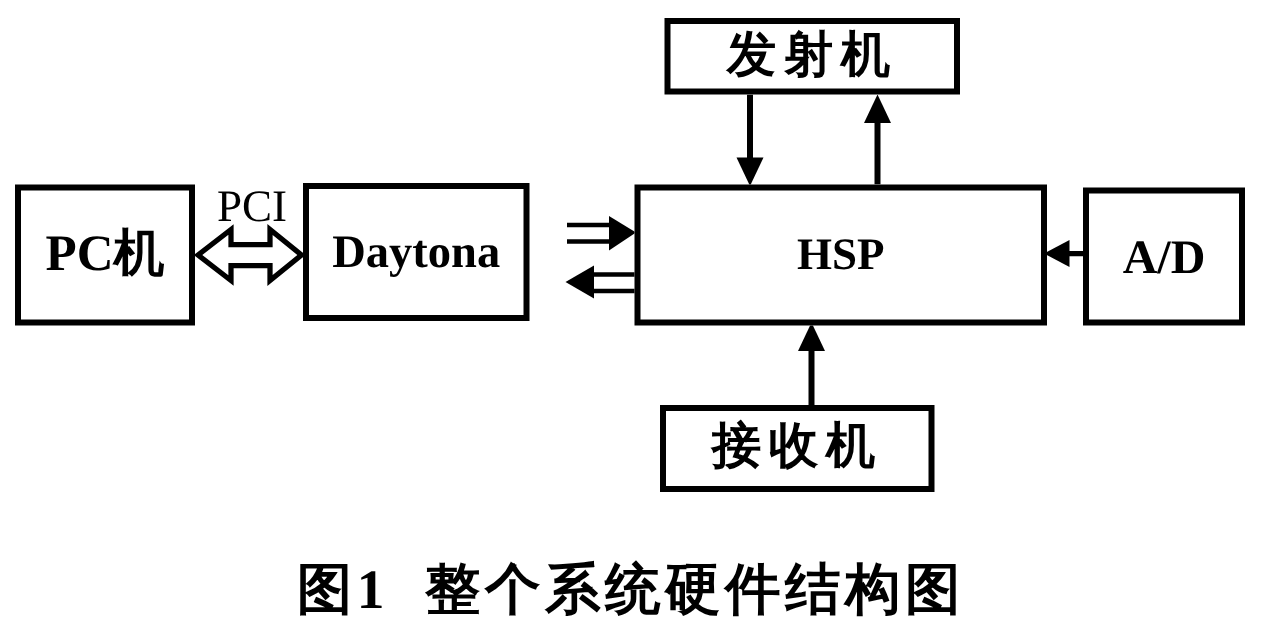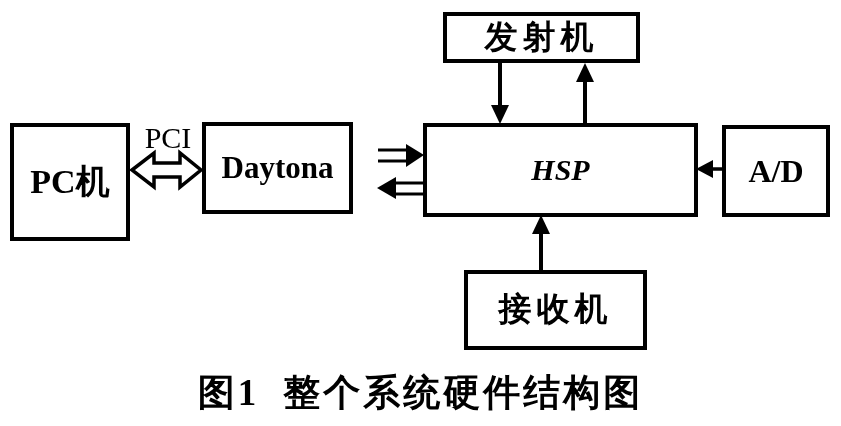--- a/index.html
+++ b/index.html
@@ -29,26 +29,26 @@
     background: #ffffff;
     display: flex;
     flex-direction: column;
     align-items: center;
     justify-content: center;
     text-align: center;
     font-weight: bold;
     box-sizing: border-box;
     line-height: 1.15;
   }
-  .box-pc          { left: 10px;  top: 123px; width: 120px; height: 118px; font-size: 34px; }
+  .box-pc          { left: 10px;  top: 123px; width: 120px; height: 94px; font-size: 34px; }
   .box-daytona     { left: 202px; top: 122px; width: 151px; height: 92px; font-size: 31px; }
-  .box-hsp         { left: 423px; top: 123px; width: 275px; height: 94px; font-size: 30px; font-style: italic; }
+  .box-hsp         { left: 423px; top: 123px; width: 275px; height: 94px; font-size: 30px; }
   .box-ad          { left: 722px; top: 125px; width: 108px; height: 92px; font-size: 32px; }
   .box-transmitter { left: 443px; top: 12px;  width: 197px; height: 51px; font-size: 33px; letter-spacing: 5px; }
-  .box-receiver    { left: 464px; top: 270px; width: 183px; height: 80px; font-size: 33px; letter-spacing: 5px; }
+  .box-receiver    { left: 440px; top: 270px; width: 183px; height: 58px; font-size: 33px; letter-spacing: 5px; }
   .box .line { white-space: nowrap; }
   .pci-label {
     position: absolute;
     left: 132px;
     top: 122px;
     width: 72px;
     text-align: center;
     font-size: 30px;
     font-weight: normal;
     line-height: 32px;

